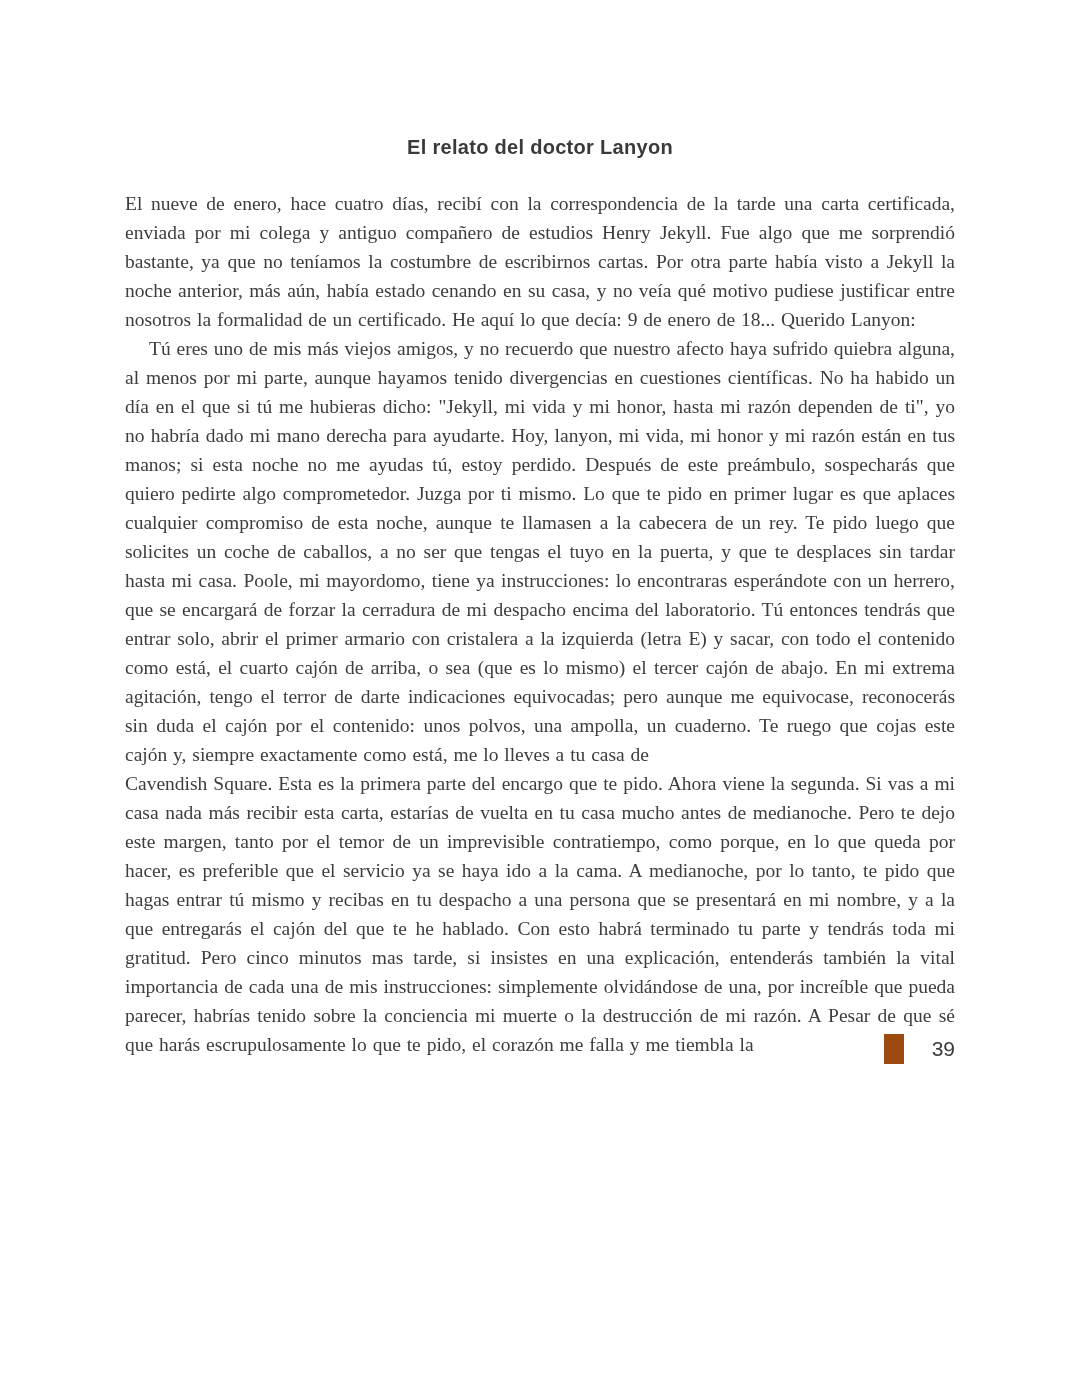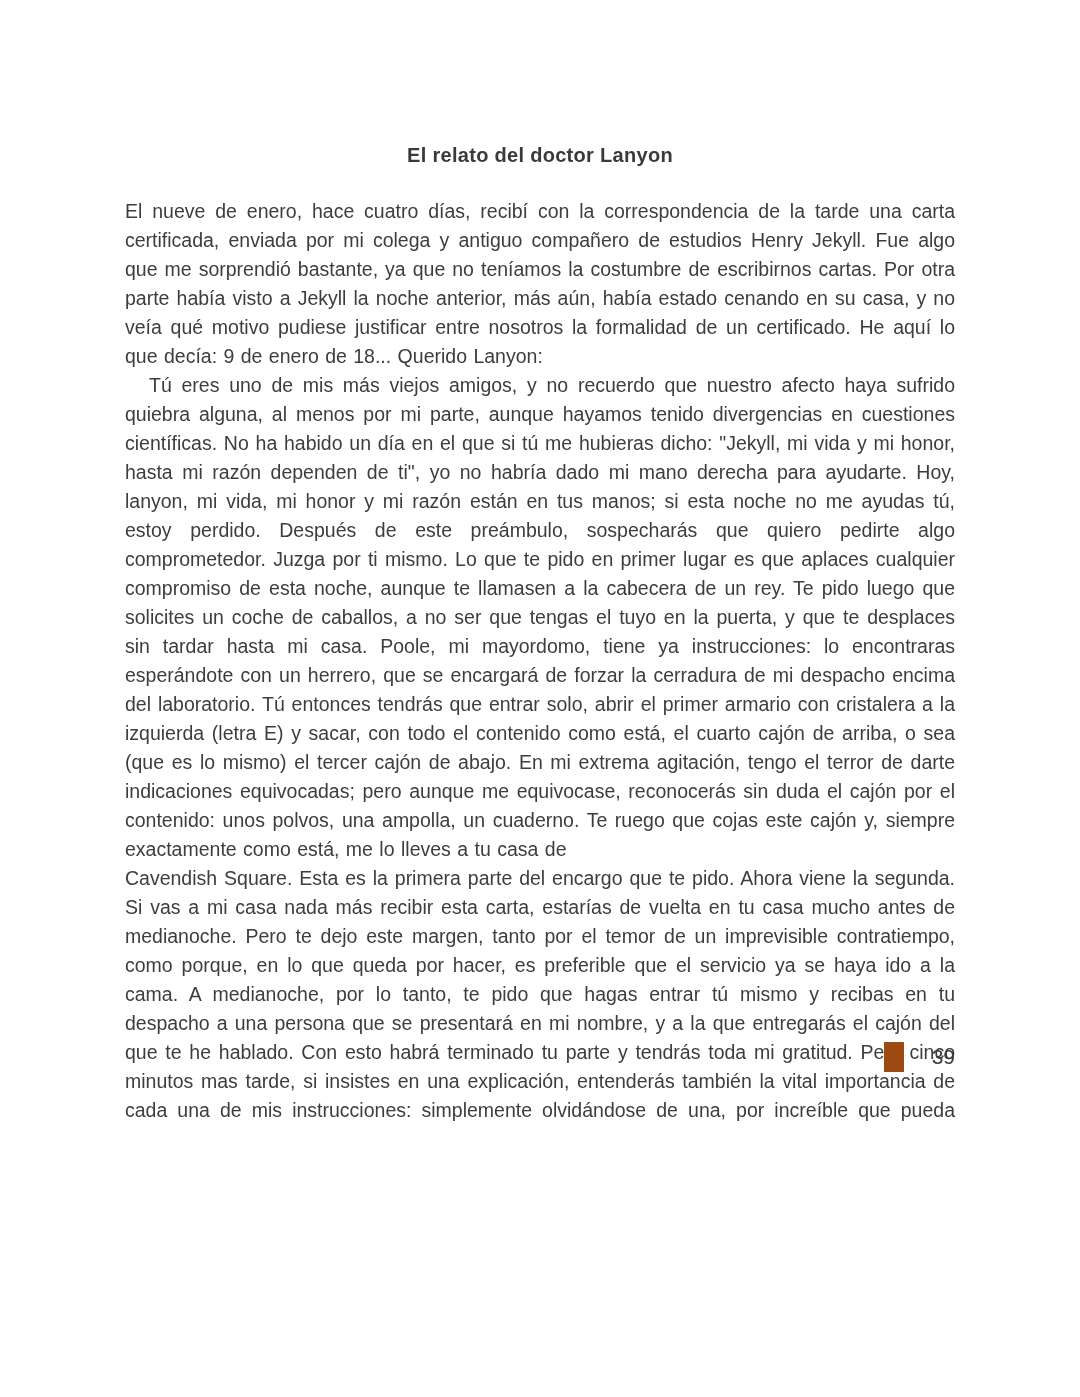--- a/index.html
+++ b/index.html
@@ -8,21 +8,21 @@
     background: #ffffff;
   }
   .page {
     position: relative;
     width: 1080px;
     height: 1114px;
     background: #ffffff;
     font-family: "Liberation Sans", sans-serif;
     color: #3d3d3d;
     overflow: hidden;
-    margin: 16px auto;
+    margin: 8px auto;
   }
   .content {
     position: absolute;
     left: 125px;
     top: 128px;
     width: 830px;
   }
   .title {
     text-align: center;
     font-weight: 700;
@@ -31,20 +31,21 @@
     color: #3a3a3a;
     margin: 0 0 30px 0;
   }
   .body-text p {
     margin: 0;
     font-size: 19.5px;
     line-height: 29px;
     text-align: justify;
     word-spacing: 1px;
     color: #3d3d3d;
+    font-family: Liberation Serif, serif;
   }
   .body-text p.indent-first {
     text-indent: 24px;
   }
   .footer {
     position: absolute;
     right: 125px;
     bottom: 58px;
     display: flex;
     align-items: center;

